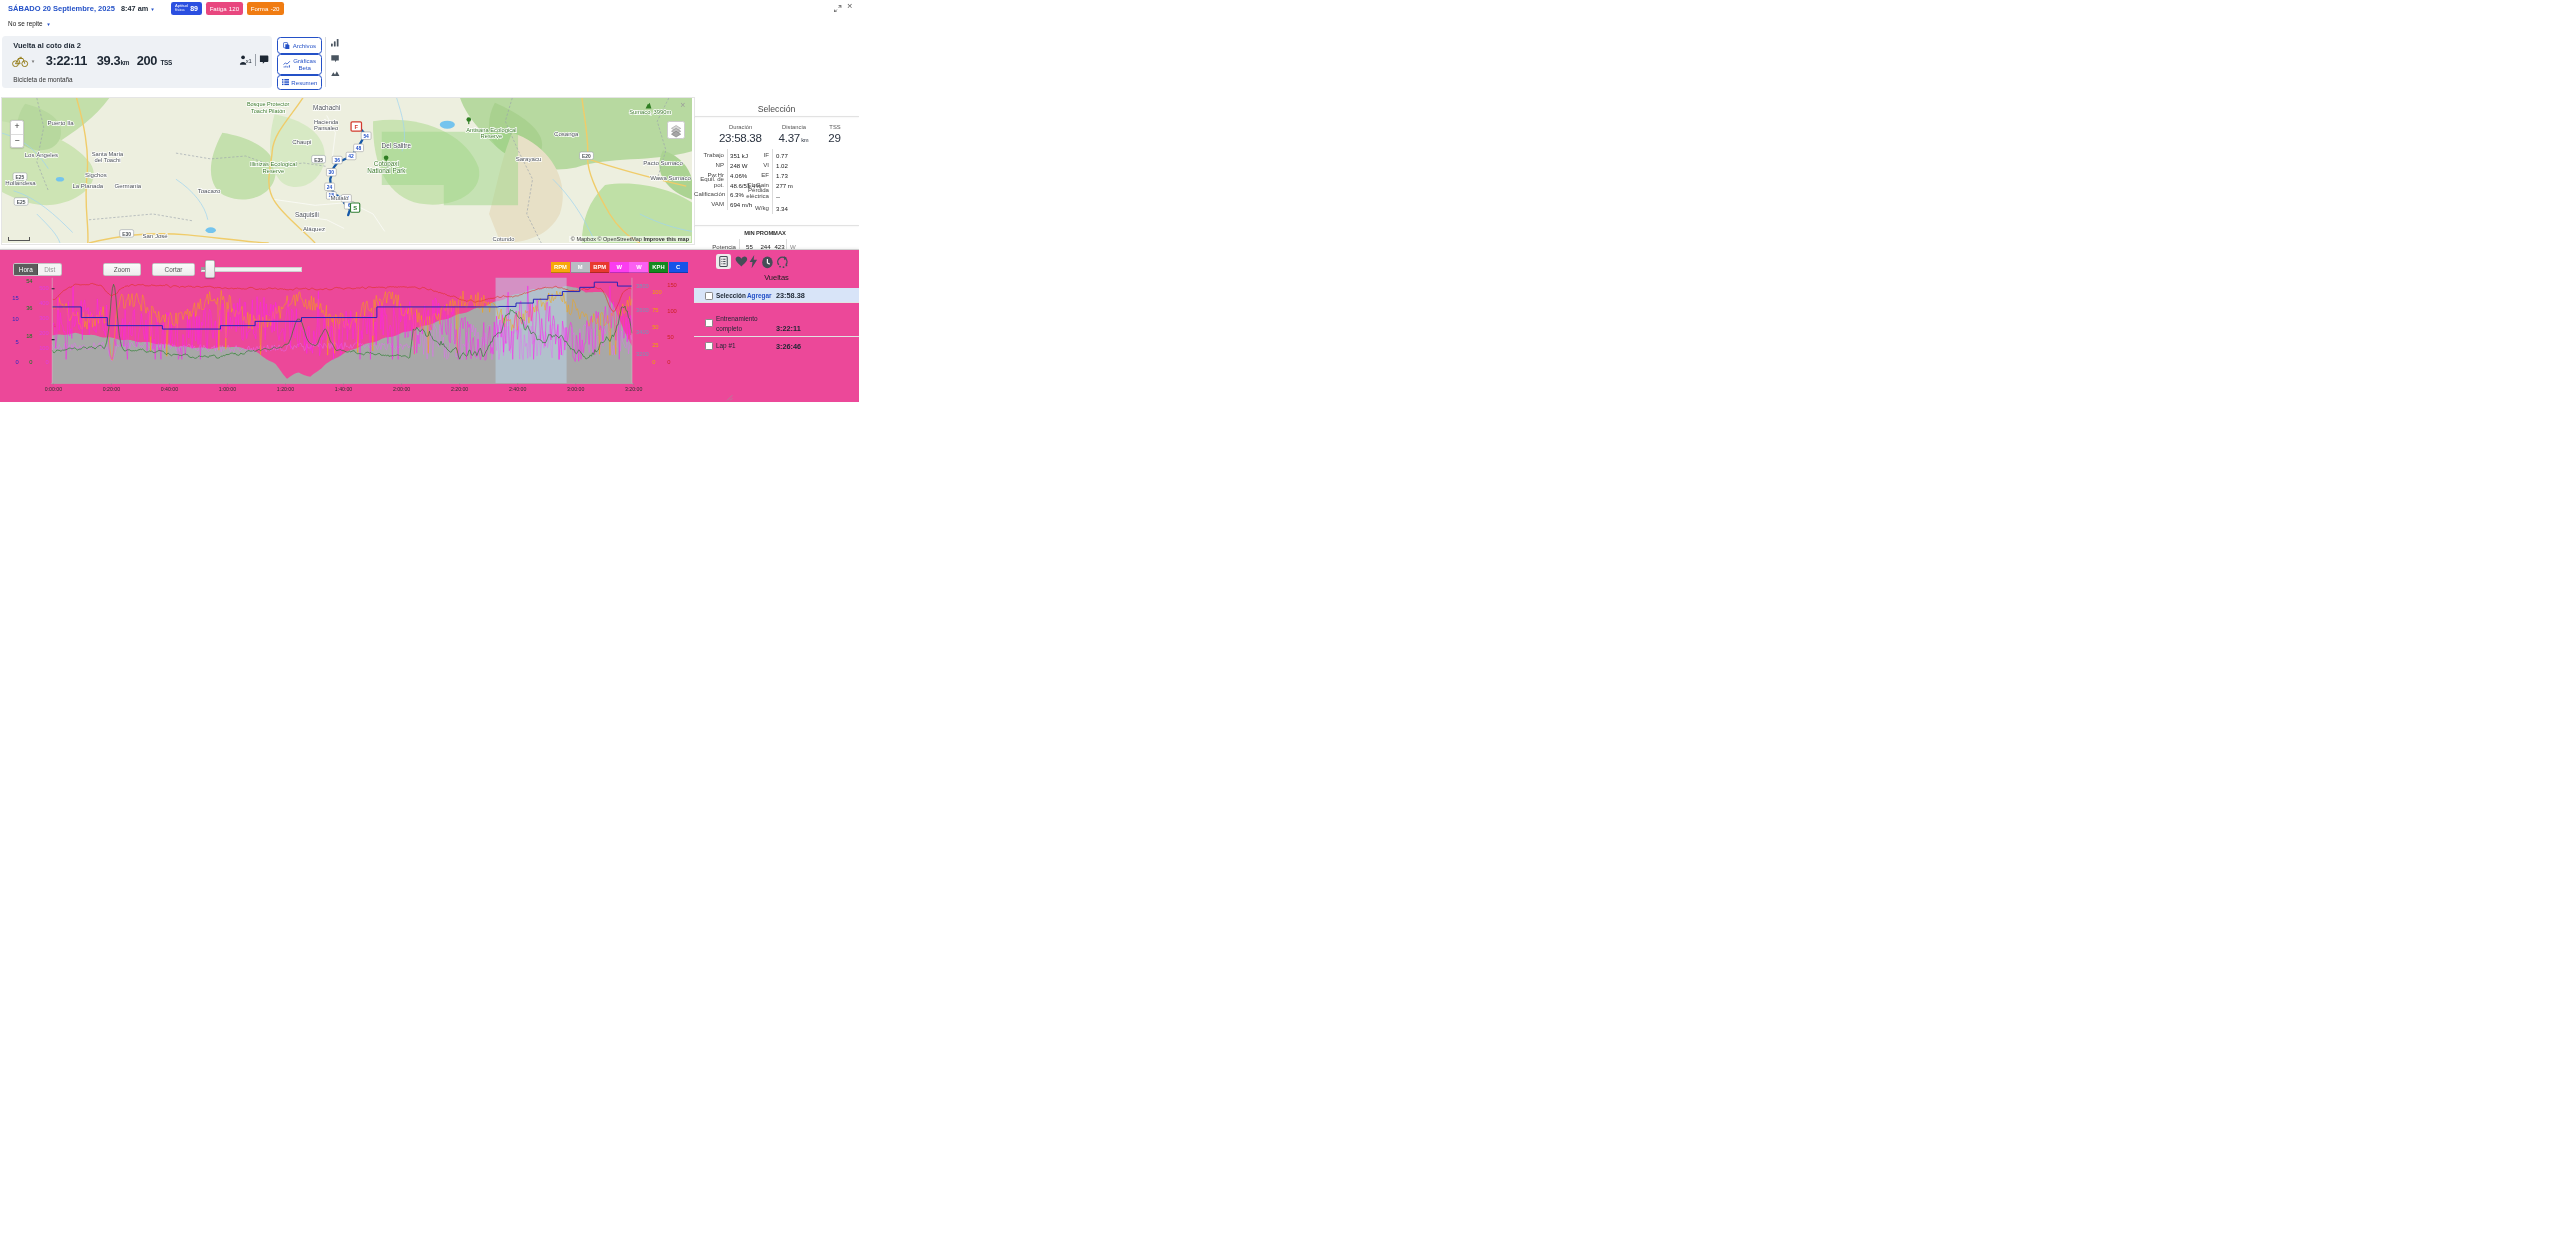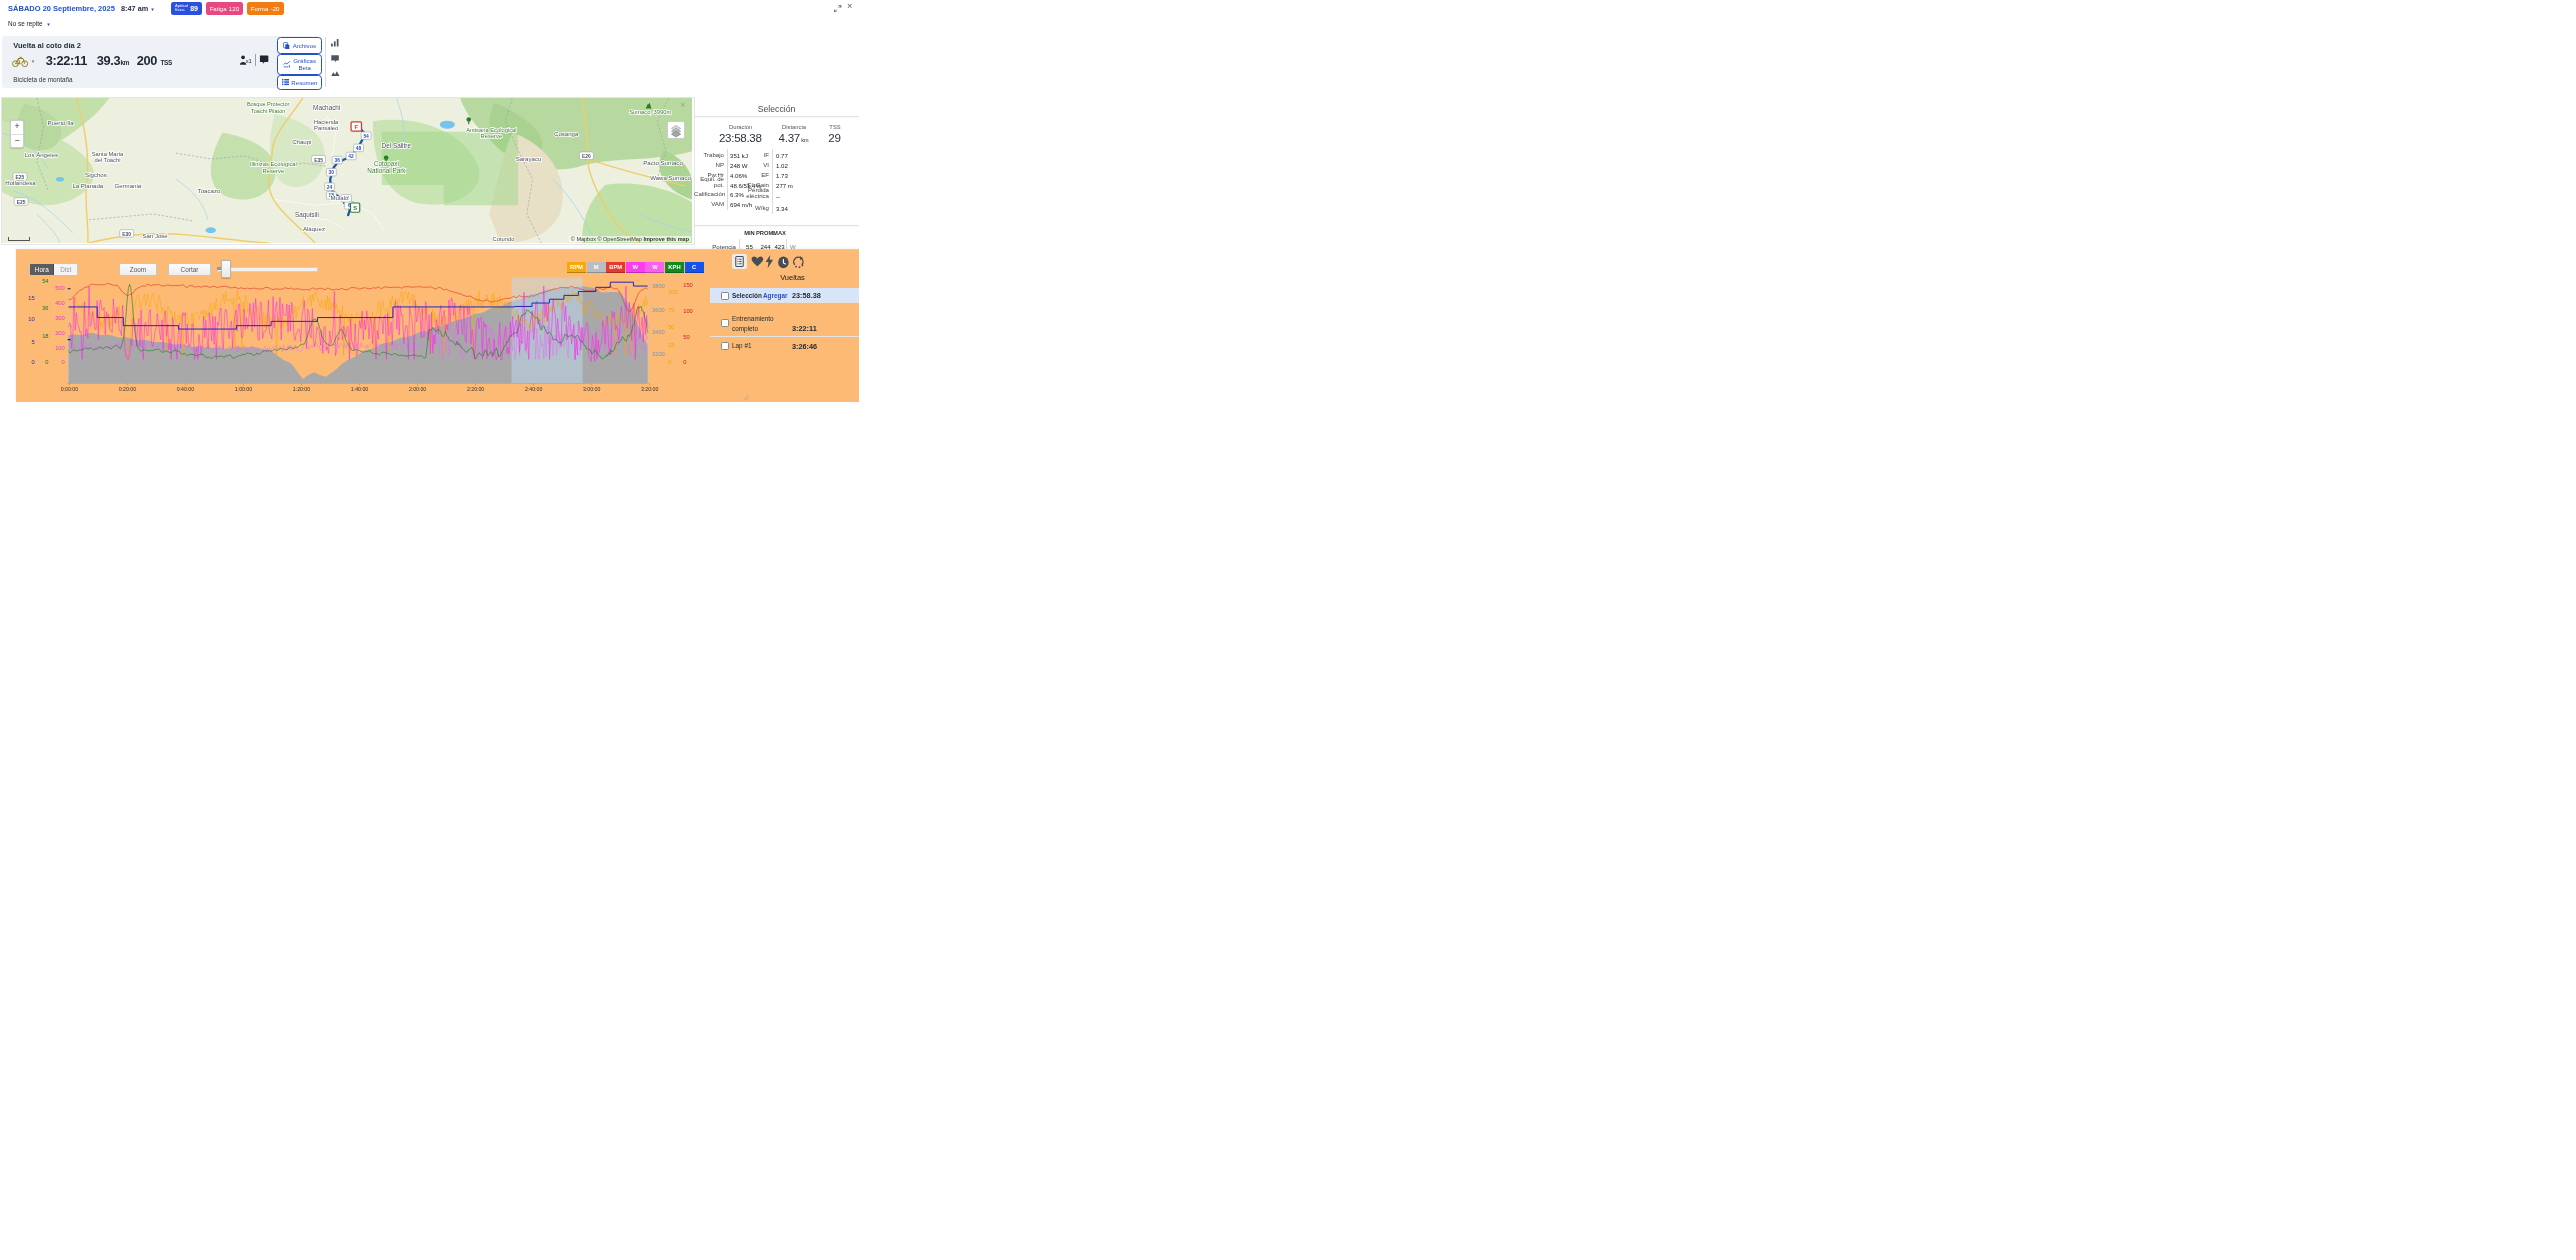--- a/index.html
+++ b/index.html
@@ -11,21 +11,21 @@
   .time{left:121px;top:4.1px;font-size:7.3px;font-weight:bold;color:#1d2733;}
   .caret{color:#2451c7;font-size:4.6px;}
   .badges{left:171px;top:1.7px;display:flex;gap:3.5px;}
   .badge{border-radius:2.3px;color:#fff;display:flex;align-items:center;padding:1.2px 4.1px;height:11px;}
   .badge .lbl2{font-size:4.1px;line-height:4.4px;margin-right:2.3px;text-align:left;}
   .badge .lbl{font-size:6.1px;margin-right:2.3px;}
   .badge .val{font-size:7px;font-weight:bold;}
   .winctl{color:#555;cursor:pointer;}
   .repeat{left:8.1px;top:20.3px;font-size:6.4px;color:#222;}
   
-  .card{left:1.7px;top:36px;width:318px;height:52px;background:#eef1f5;border-radius:3.5px;}
+  .card{left:1.7px;top:36px;width:270px;height:52px;background:#eef1f5;border-radius:3.5px;}
   .card-title{left:11.6px;top:5.2px;font-size:7.5px;font-weight:bold;color:#1d2733;}
   .metric{font-size:12.8px;font-weight:bold;color:#1d2733;letter-spacing:-0.3px;}
   .munit{font-size:6.4px;font-weight:bold;color:#1d2733;}
   .sport{left:11.6px;top:40px;font-size:6.4px;color:#333;}
   
   .abtn{left:277px;width:43px;background:#fff;border:0.6px solid #2451c7;border-radius:3.5px;
         color:#2451c7;font-size:6.1px;display:flex;align-items:center;justify-content:center;gap:2.3px;cursor:pointer;text-align:center;}
   .vdiv{left:325px;top:37px;width:0.6px;height:50px;background:#d9dce0;}
   .sideicon{left:331px;cursor:pointer;}
   
@@ -33,21 +33,21 @@
   .rp-title{left:0;top:7px;width:165px;text-align:center;font-size:8.7px;color:#4a4a4a;}
   .hdiv{left:0;width:165px;height:0.6px;background:#e2e2e2;box-shadow:0 0.6px 1.2px rgba(0,0,0,.06);}
   .sumlbl{font-size:5.8px;color:#555;text-align:center;}
   .sumval{font-size:11.6px;color:#2b3340;text-align:center;letter-spacing:-0.3px;}
   .sumunit{font-size:5.8px;color:#2b3340;}
   .statlbl{position:absolute;right:0;bottom:0;font-size:6.1px;color:#444;text-align:right;white-space:pre-line;line-height:6.4px;}
   .statval{position:absolute;left:0;bottom:0;font-size:6.1px;color:#222;}
   .vsep{position:absolute;width:0.6px;background:#dcdcdc;}
   .mmhead{font-size:5.8px;color:#333;font-weight:bold;}
   
-  #overlay{left:16px;top:249px;width:859px;height:152px;background:#fdba74;border-top:0.6px solid #cfcfcf;
+  #overlay{left:0;top:249px;width:859px;height:152px;background:#ec4899;border-top:0.6px solid #cfcfcf;
            box-shadow:0 -1.2px 2.9px rgba(0,0,0,.07);}
   .gbtn{position:absolute;top:12.8px;height:11.6px;background:linear-gradient(#fbfbfb,#ededed);
         border:0.6px solid #c6c6c6;border-radius:1.7px;color:#555;font-size:6.4px;
         display:flex;align-items:center;justify-content:center;cursor:pointer;}
   .seg{position:absolute;top:12.8px;height:11.6px;border:0.6px solid #c6c6c6;border-radius:1.7px;overflow:hidden;display:flex;}
   .seg div{width:23px;display:flex;align-items:center;justify-content:center;font-size:6.4px;cursor:pointer;}
   .seg .on{background:#5c5c5c;color:#fff;border-right:0.6px solid #4a4a4a;}
   .seg .off{background:#f4f4f4;color:#999;}
   .chip{height:11px;display:flex;align-items:center;justify-content:center;color:#fff;
         font-size:5.8px;font-weight:bold;cursor:pointer;border-bottom:1.2px solid rgba(0,0,0,.25);box-sizing:border-box;}

